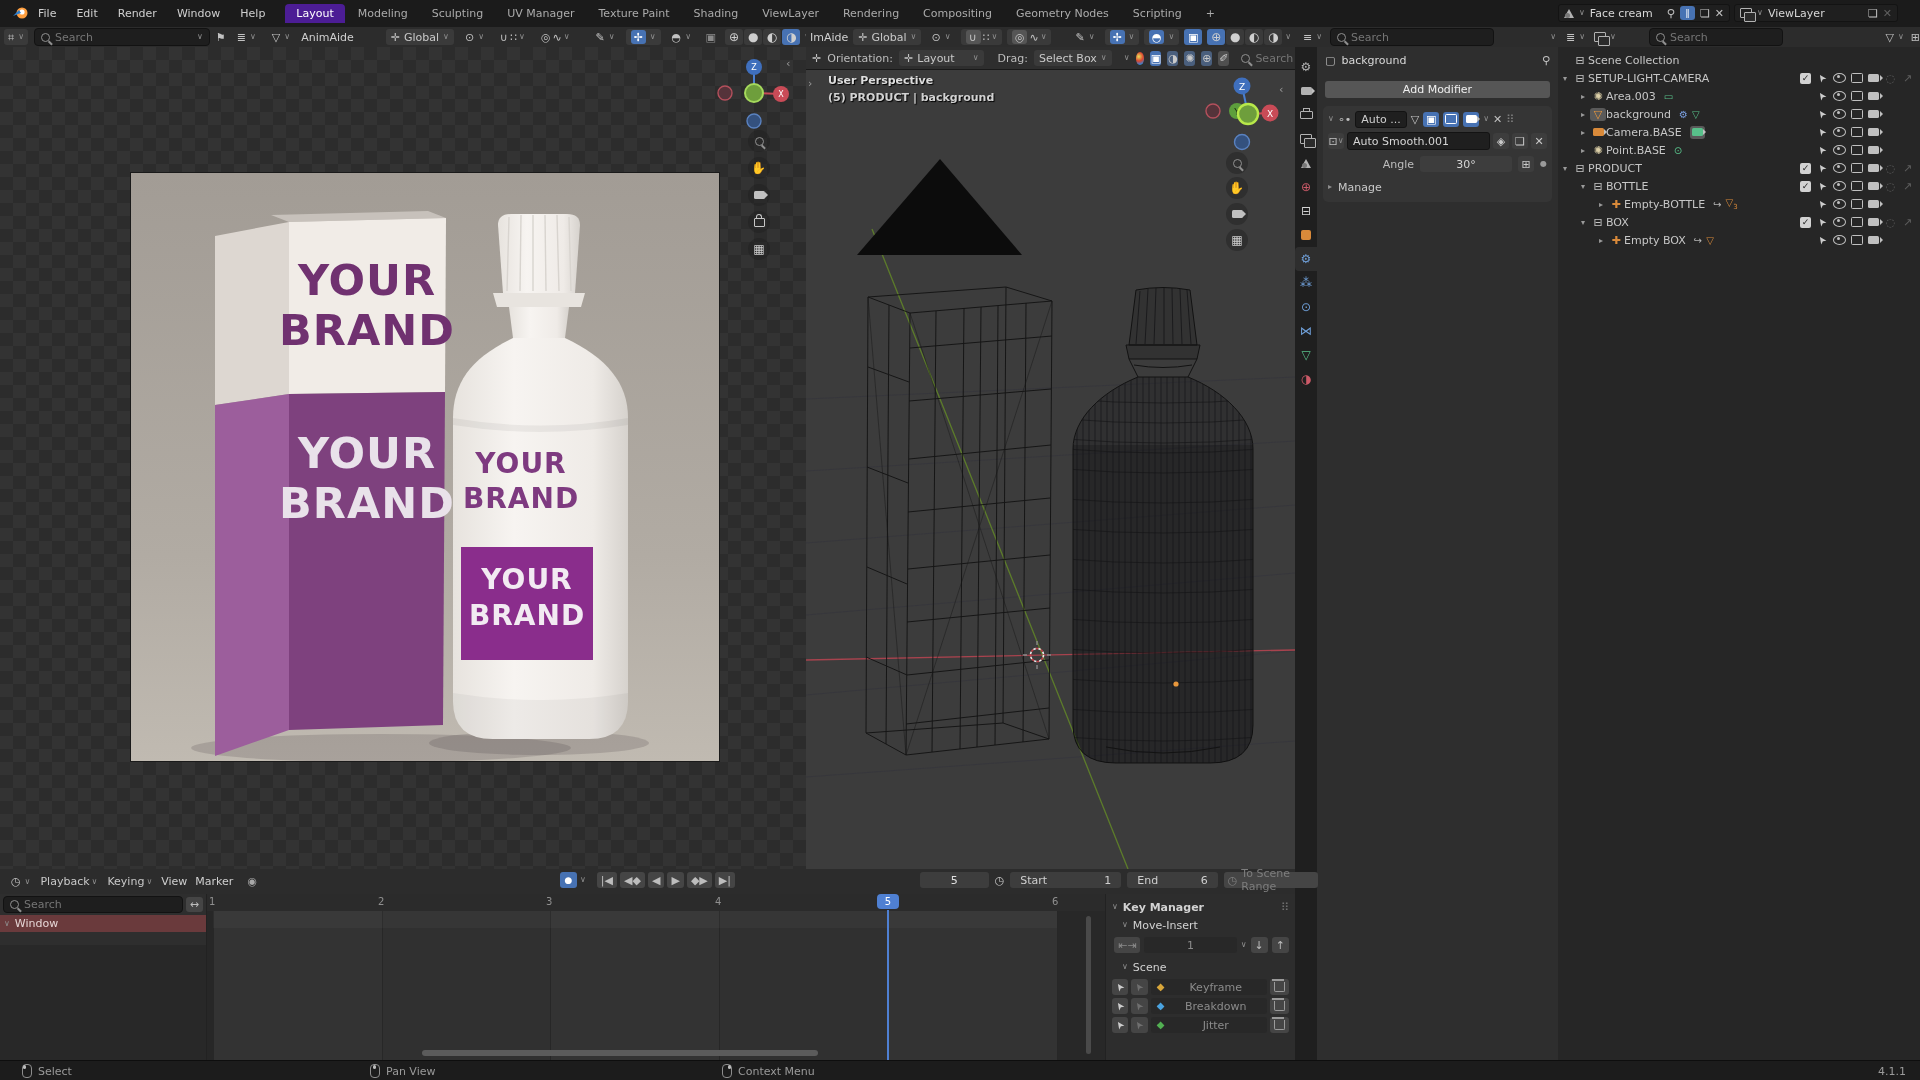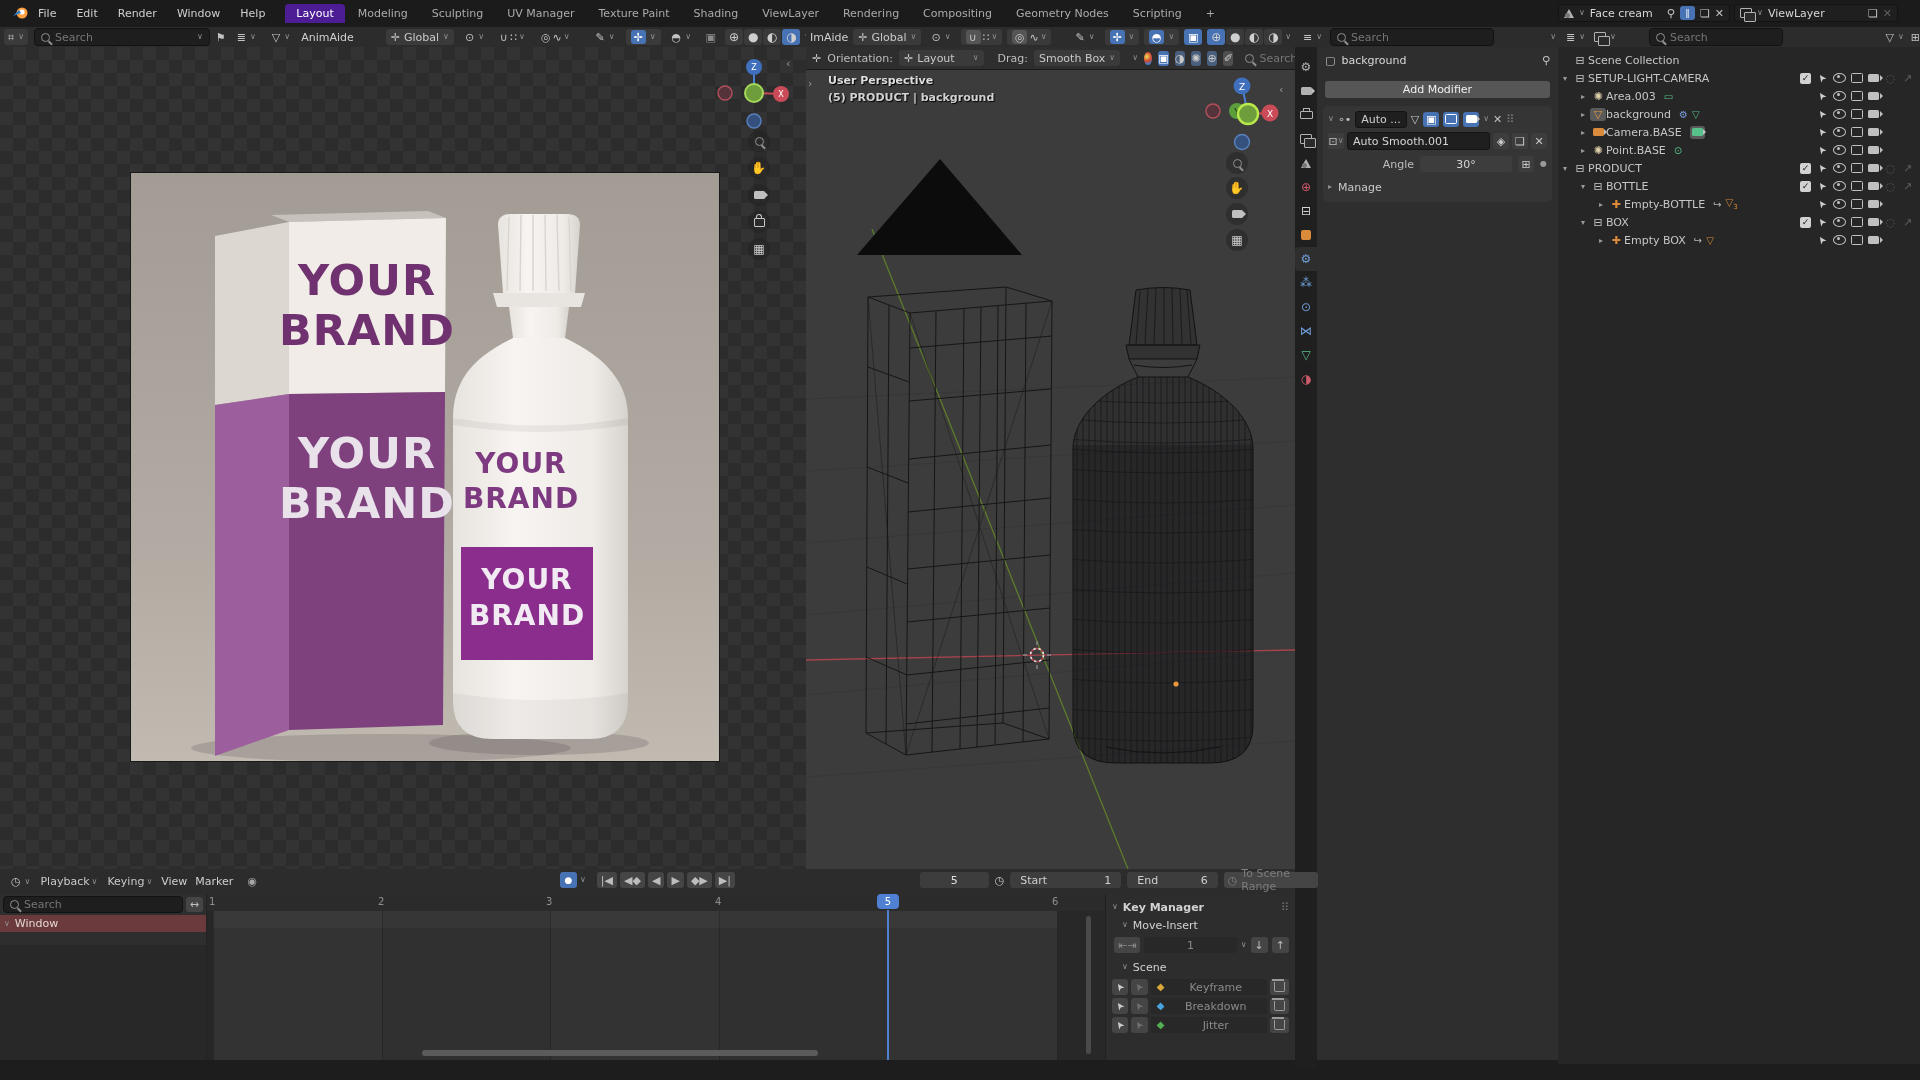--- a/index.html
+++ b/index.html
@@ -391,21 +391,21 @@
     <div class="a hdr r" style="left:0;top:0;width:489px;height:22px;background:#2e2e2e;gap:6px;padding-left:6px;">
       <span class="ico">✛</span>
       <span style="color:#bdbdbd;">Orientation:</span>
       <span class="chip">
           <span class="ico">✛</span>
           <span>Layout</span>
           <span class="v" style="margin-left:14px;">∨</span>
         </span>
       <span style="color:#bdbdbd;margin-left:8px;">Drag:</span>
       <span class="chip">
-          <span>Smooth Box</span>
+          <span>Select Box</span>
           <span class="v">∨</span>
         </span>
       <span class="v" style="margin-left:6px;">∨</span>
       <span style="width:13px;height:13px;border-radius:50%;background:radial-gradient(circle at 35% 35%,#e8e05a,#d8452f 45%,#3a7fd0 80%,#2a9a4a);display:inline-block;"></span>
       <span class="tglchip blue" style="width:16px;height:15px;">▣</span>
       <span class="tglchip" style="width:16px;height:15px;background:#4a5f7d;">◑</span>
       <span class="tglchip" style="width:16px;height:15px;background:#4a5f7d;">✺</span>
       <span class="tglchip" style="width:16px;height:15px;background:#4a5f7d;">⊕</span>
       <span class="tglchip" style="width:16px;height:15px;background:#4f4f4f;">✐</span>
       <div class="search" style="width:78px;background:none;border:none;">
@@ -994,14 +994,29 @@
           <span class="dia" style="color:#52b052;">◆</span>
           <span style="flex:1;text-align:center;">Jitter</span>
         </span>
         <span class="km-btn">
             <span class="css-trash"></span>
           </span>
       </div>
     </div>
   </div>
 
+  <div class="a r" style="left:0;top:1060px;width:1920px;height:20px;background:#1c1c1c;border-top:1px solid #0e0e0e;color:#9a9a9a;">
+    <div class="r a" style="left:22px;gap:6px;">
+      <span class="mouse m-l"></span>
+      <span>Select</span>
+    </div>
+    <div class="r a" style="left:370px;gap:6px;">
+      <span class="mouse m-m"></span>
+      <span>Pan View</span>
+    </div>
+    <div class="r a" style="left:722px;gap:6px;">
+      <span class="mouse m-r"></span>
+      <span>Context Menu</span>
+    </div>
+    <span class="a" style="right:14px;">4.1.1</span>
+  </div>
 
 </div>
 
 </body></html>

